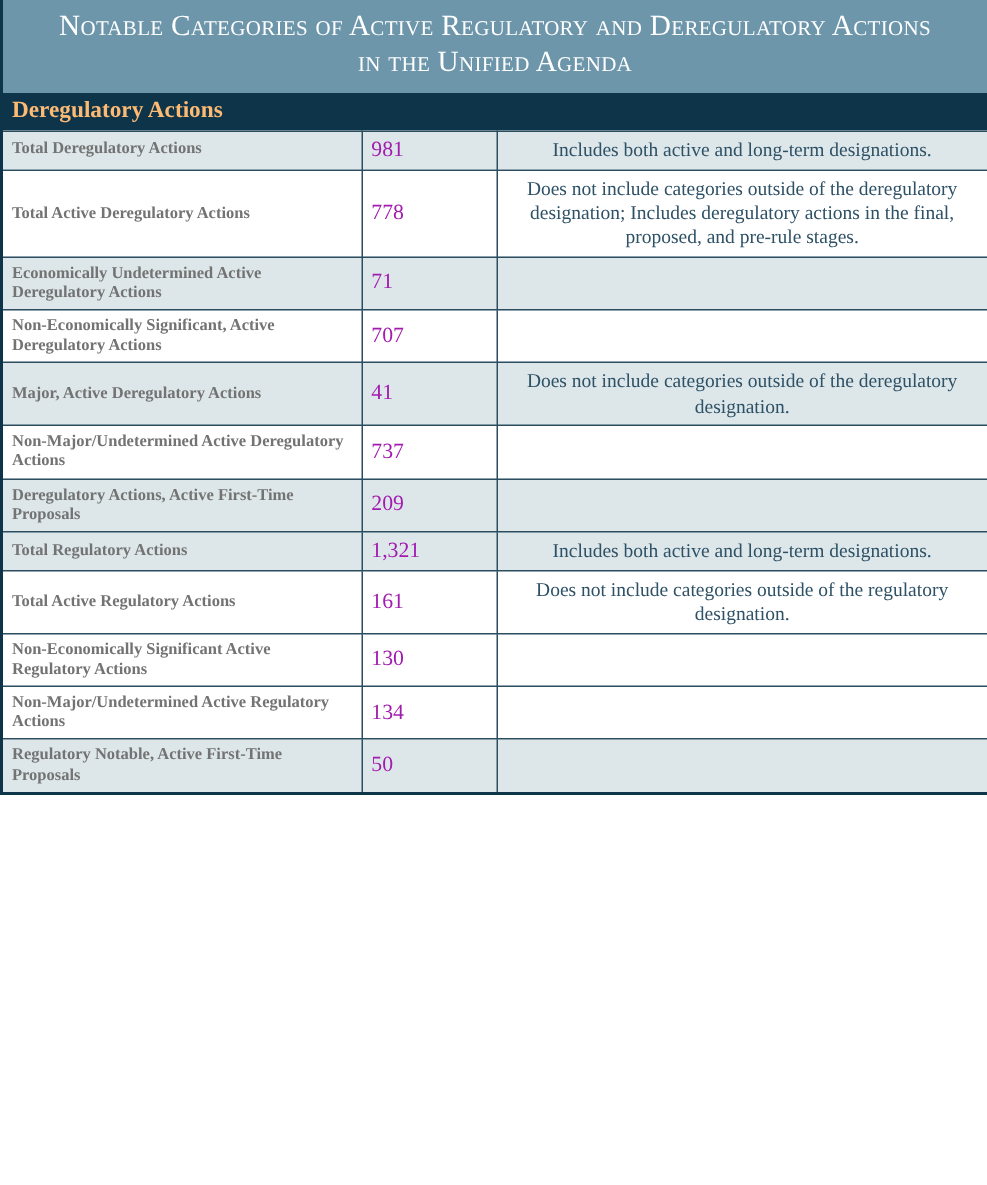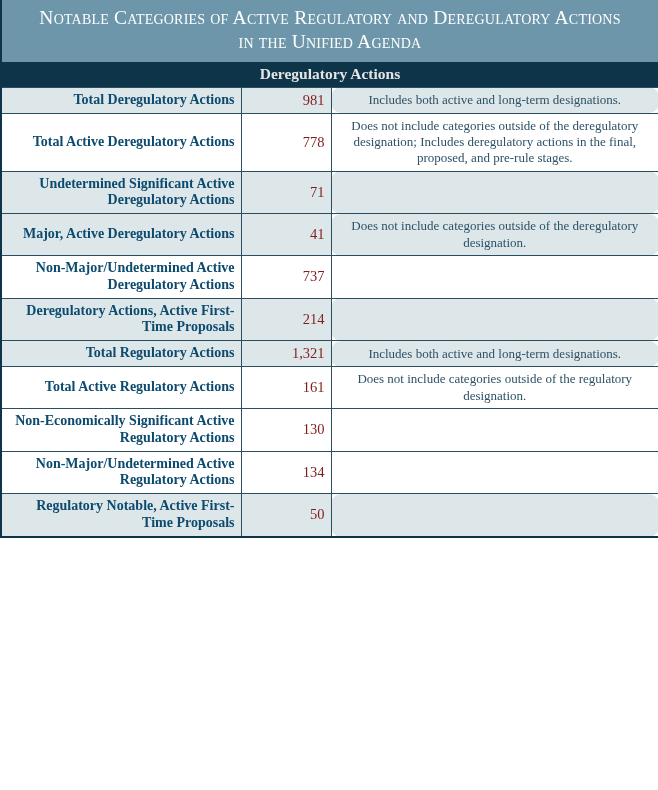--- a/index.html
+++ b/index.html
@@ -56,60 +56,58 @@
     font-size: 15px;
     line-height: 1.2;
     padding: 7px 6px;
     border: none;
     border-bottom: 1.5px solid #ffffff;
   }
 
   
   tr.section-row td {
     background: #0e3449;
-    color: #e5e5e5;
-    text-align: center;
+    color: #fdba74;
     vertical-align: middle;
     font-weight: bold;
     font-size: 15.5px;
     padding: 3px 6px 4px 6px;
     border: none;
   }
 
   
   tr.data-row td {
     border: 1px solid #2b4d60;
     vertical-align: middle;
     padding: 4px 6px;
   }
   tr.data-row.shaded td { background: #dde7ea; }
   tr.data-row.plain  td { background: #ffffff; }
 
   td.cell-filter {
-    text-align: right;
+    text-align: left;
     font-weight: bold;
-    font-size: 14px;
+    font-size: 11px;
     line-height: 1.2;
-    color: #0c4a6e;
+    color: #737373;
     padding-left: 8px;
     padding-right: 8px;
   }
   td.cell-num {
-    text-align: right;
+    text-align: left;
     font-size: 14.5px;
-    color: #7f1d1d;
+    color: #a21caf;
   }
   td.cell-notes {
     text-align: center;
     font-size: 13px;
     line-height: 1.26;
     color: #2e5166;
     padding-left: 10px;
     padding-right: 10px;
-    border-radius: 10px;
   }
 </style>
 </head>
 <body>
 
 <div class="table-wrap">
   <table class="agenda">
     <colgroup>
       <col class="c-filter">
       <col class="c-num">
@@ -127,37 +125,42 @@
           <td class="cell-filter">Total Deregulatory Actions</td>
           <td class="cell-num">981</td>
           <td class="cell-notes">Includes both active and long-term designations.</td>
         </tr>
         <tr class="data-row plain">
           <td class="cell-filter">Total Active Deregulatory Actions</td>
           <td class="cell-num">778</td>
           <td class="cell-notes">Does not include categories outside of the deregulatory designation; Includes deregulatory actions in the final, proposed, and pre-rule stages.</td>
         </tr>
         <tr class="data-row shaded">
-          <td class="cell-filter">Undetermined Significant Active Deregulatory Actions</td>
+          <td class="cell-filter">Economically Undetermined Active Deregulatory Actions</td>
           <td class="cell-num">71</td>
+          <td class="cell-notes"></td>
+        </tr>
+        <tr class="data-row plain">
+          <td class="cell-filter">Non-Economically Significant, Active Deregulatory Actions</td>
+          <td class="cell-num">707</td>
           <td class="cell-notes"></td>
         </tr>
         <tr class="data-row shaded">
           <td class="cell-filter">Major, Active Deregulatory Actions</td>
           <td class="cell-num">41</td>
           <td class="cell-notes">Does not include categories outside of the deregulatory designation.</td>
         </tr>
         <tr class="data-row plain">
           <td class="cell-filter">Non-Major/Undetermined Active Deregulatory Actions</td>
           <td class="cell-num">737</td>
           <td class="cell-notes"></td>
         </tr>
         <tr class="data-row shaded">
           <td class="cell-filter">Deregulatory Actions, Active First-Time Proposals</td>
-          <td class="cell-num">214</td>
+          <td class="cell-num">209</td>
           <td class="cell-notes"></td>
         </tr>
         <tr class="data-row shaded">
           <td class="cell-filter">Total Regulatory Actions</td>
           <td class="cell-num">1,321</td>
           <td class="cell-notes">Includes both active and long-term designations.</td>
         </tr>
         <tr class="data-row plain">
           <td class="cell-filter">Total Active Regulatory Actions</td>
           <td class="cell-num">161</td>

